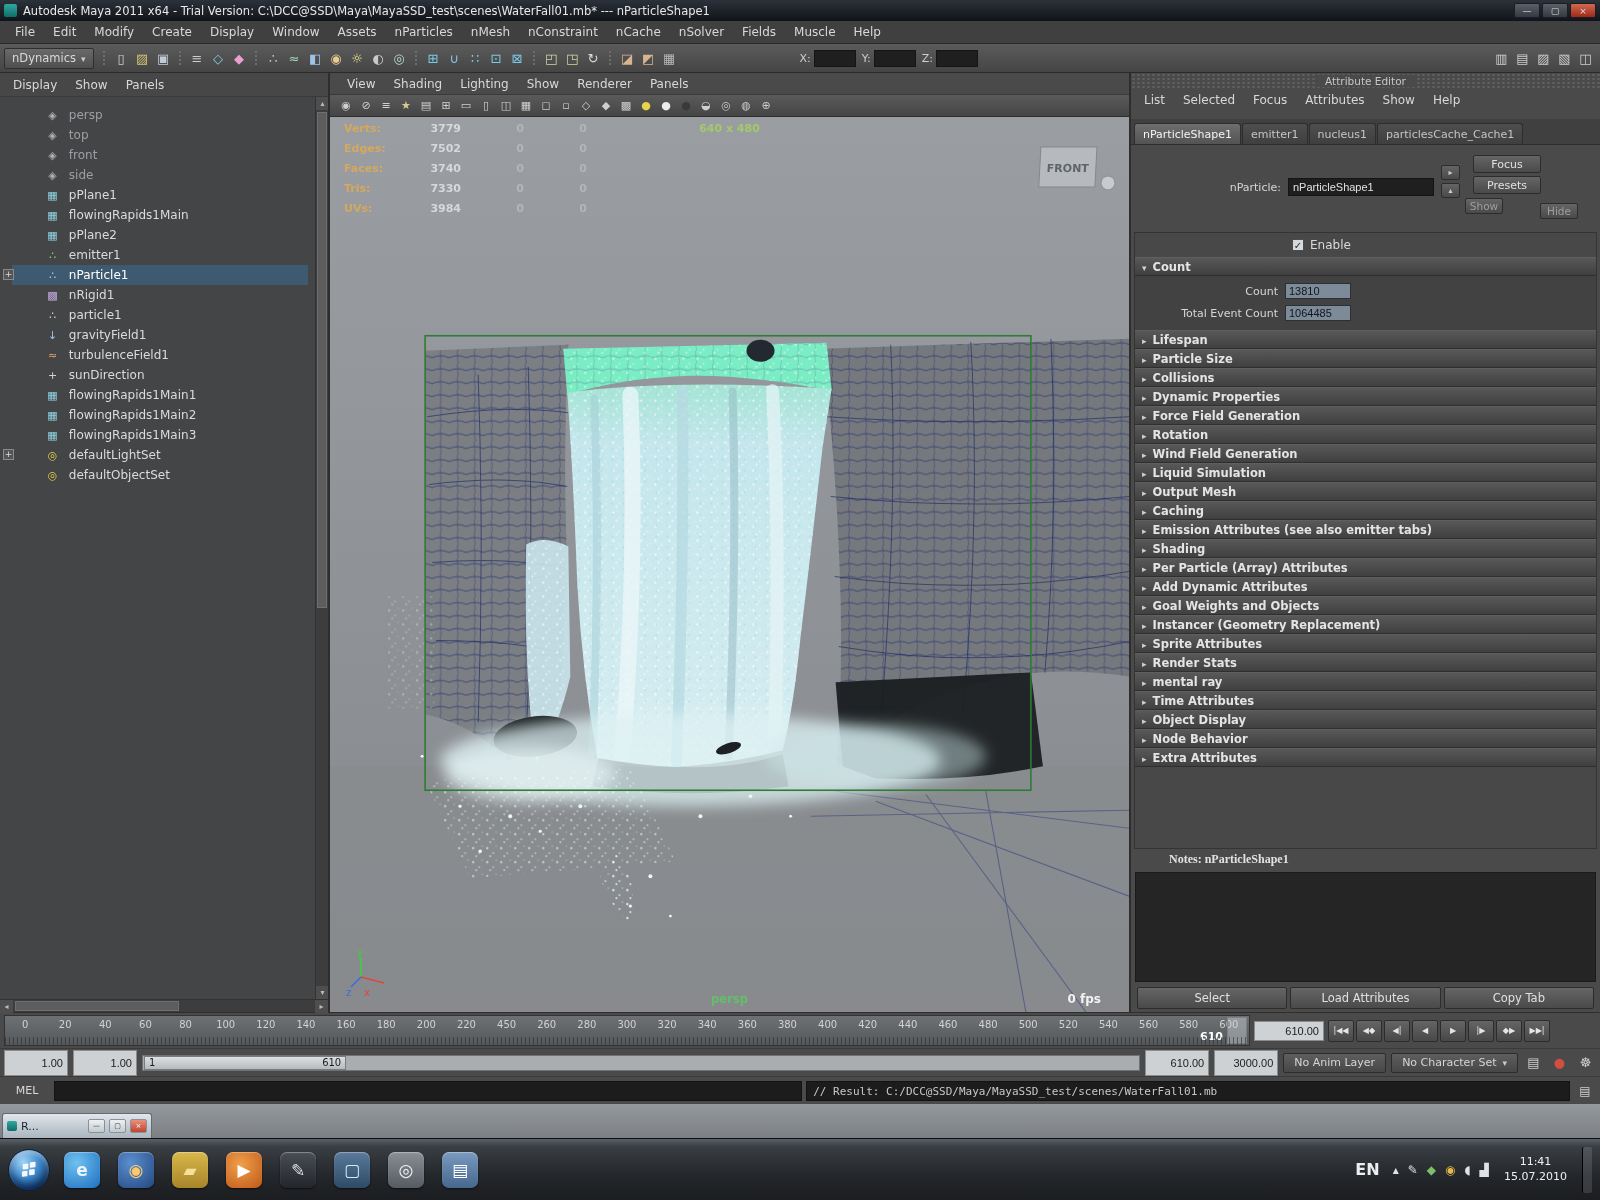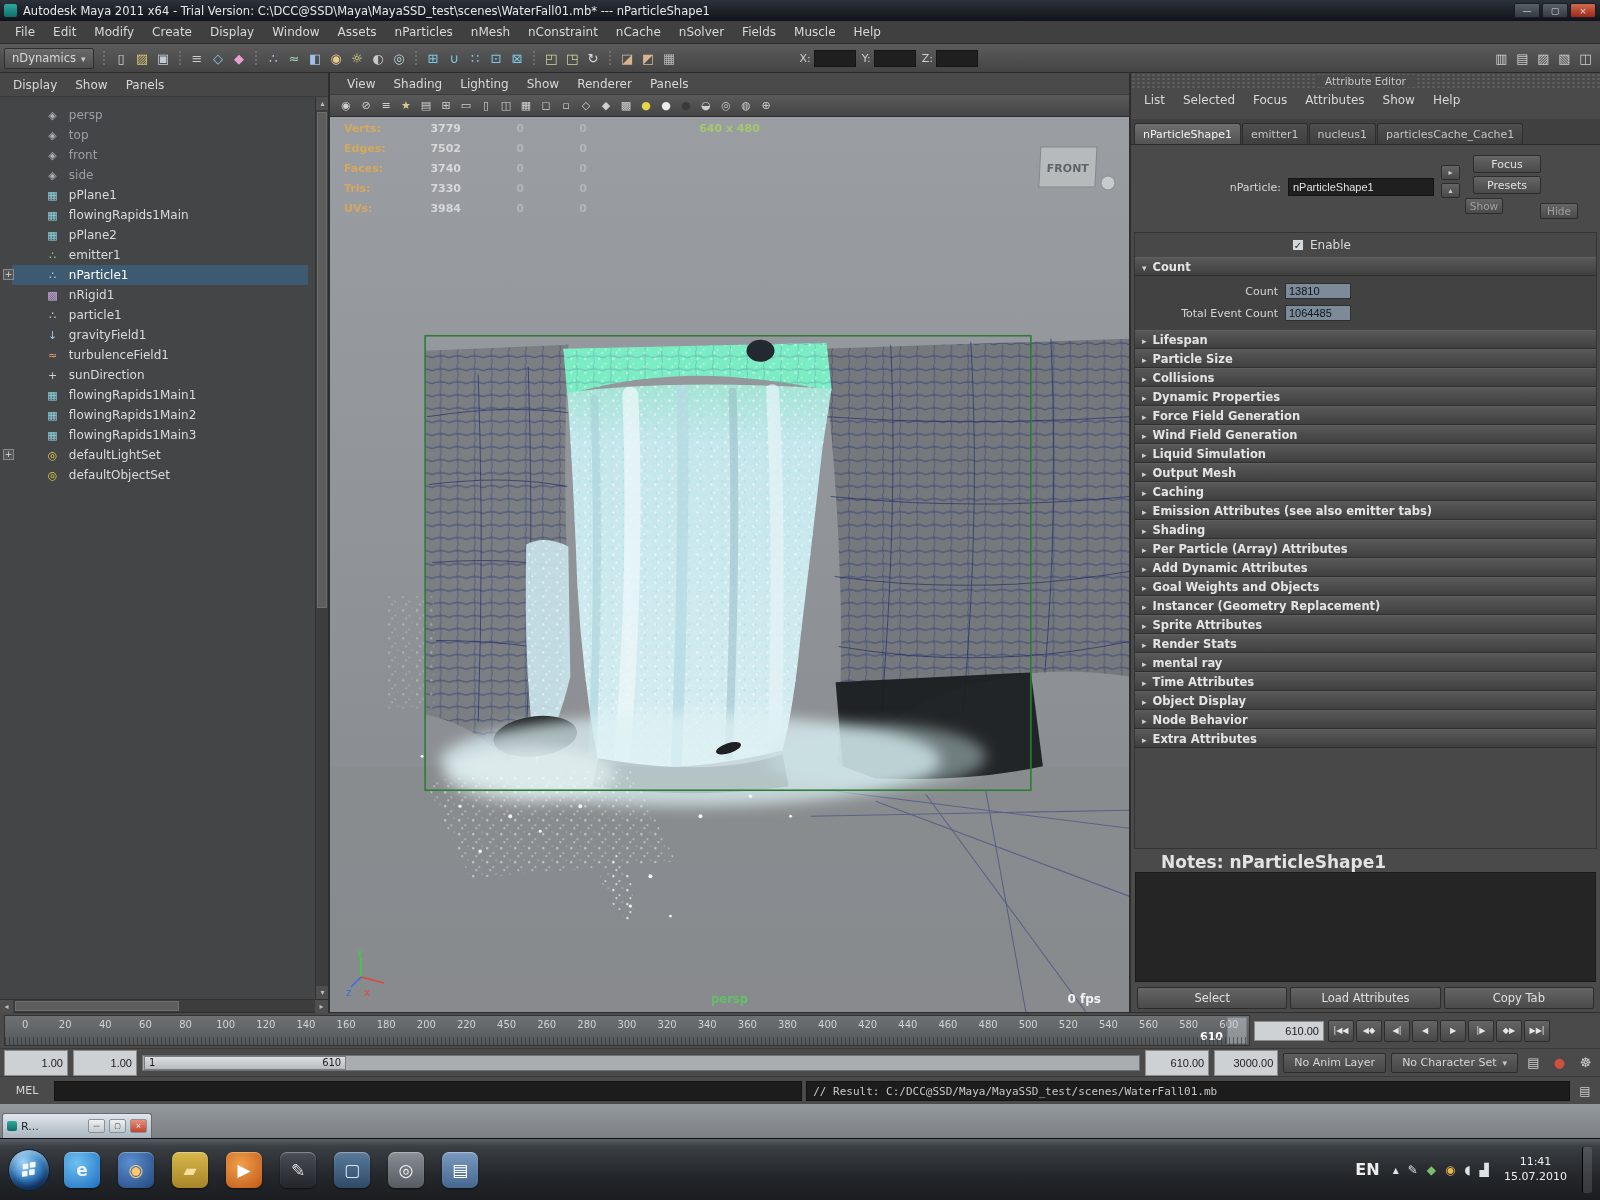--- a/index.html
+++ b/index.html
@@ -110,21 +110,21 @@
   .checkbox { width:12px; height:12px; background:#d6d9db; border:1px solid #4c4c4c; font-size:10px; line-height:11px; text-align:center; color:#1d2630; }
   .checkbox.checked::before { content:"✓"; }
   .ae-section { height:19px; display:flex; align-items:center; gap:6px; padding-left:7px; background:linear-gradient(#585858,#404040); border-top:1px solid #5f5f5f; border-bottom:1px solid #2f2f2f; }
   .tri::before { content:"▸"; font-size:9px; color:#cfcfcf; }
   .ae-section.open .tri::before { content:"▾"; }
   .sec-title { font-weight:bold; font-size:11.5px; color:#e4e4e4; white-space:nowrap; }
   .ae-secbody { background:#424242; padding:4px 0 6px; }
   .ae-row { display:flex; align-items:center; height:22px; }
   .ae-label { width:150px; text-align:right; padding-right:7px; font-size:11px; color:#d6d6d6; }
   .ae-field { width:66px; height:16px; background:#7d8a97; border:1px solid #2b3036; color:#0e1620; font-size:11px; padding:0 3px; }
-  .ae-notes-label { height:18px; flex:0 0 auto; padding-left:30px; font-weight:bold; font-size:17px; color:#e2e2e2; }
+  .ae-notes-label { height:18px; flex:0 0 auto; padding-left:38px; font-weight:bold; font-size:12px; color:#e2e2e2;font-family:Liberation Serif, serif; }
   .ae-notes { height:110px; flex:0 0 auto; margin:2px 4px; background:#252525; border:1px solid #1b1b1b; }
   .ae-footer { height:28px; flex:0 0 auto; display:flex; gap:3px; padding:3px 6px; }
   .ae-fbtn { flex:1 1 0; background:linear-gradient(#656565,#4a4a4a); border:1px solid #2c2c2c; border-radius:2px; color:#e0e0e0; font-size:11.5px; font-family:inherit; }
 
   
   .timeline { height:36px; flex:0 0 auto; display:flex; align-items:center; gap:4px; padding:2px 4px; background:#4a4a4a; border-top:1px solid #2e2e2e; }
   .tslider { flex:1 1 auto; align-self:stretch; position:relative; display:flex; background:linear-gradient(#6e7174,#55585a); border:1px solid #333; }
   .tick { flex:1 1 0; text-align:center; font-size:10px; color:#d0d2d4; padding-top:3px; }
   .tslider::after { content:""; position:absolute; left:0; right:0; bottom:0; height:8px; background:repeating-linear-gradient(90deg,rgba(38,40,43,.55) 0 1px,transparent 1px 4px); }
   .playhead { position:absolute; right:2px; top:1px; bottom:1px; width:20px; background:rgba(205,210,215,.45); border:1px solid rgba(120,125,130,.85); }
@@ -651,20 +651,24 @@
           <div class="ae-section" data-name="section-header">
             <span class="tri" data-name="triangle-right-icon"></span>
             <span class="sec-title">Dynamic Properties</span>
           </div>
           <div class="ae-section" data-name="section-header">
             <span class="tri" data-name="triangle-right-icon"></span>
             <span class="sec-title">Force Field Generation</span>
           </div>
           <div class="ae-section" data-name="section-header">
             <span class="tri" data-name="triangle-right-icon"></span>
+            <span class="sec-title">Rotation</span>
+          </div>
+          <div class="ae-section" data-name="section-header">
+            <span class="tri" data-name="triangle-right-icon"></span>
             <span class="sec-title">Wind Field Generation</span>
           </div>
           <div class="ae-section" data-name="section-header">
             <span class="tri" data-name="triangle-right-icon"></span>
             <span class="sec-title">Liquid Simulation</span>
           </div>
           <div class="ae-section" data-name="section-header">
             <span class="tri" data-name="triangle-right-icon"></span>
             <span class="sec-title">Output Mesh</span>
           </div>

